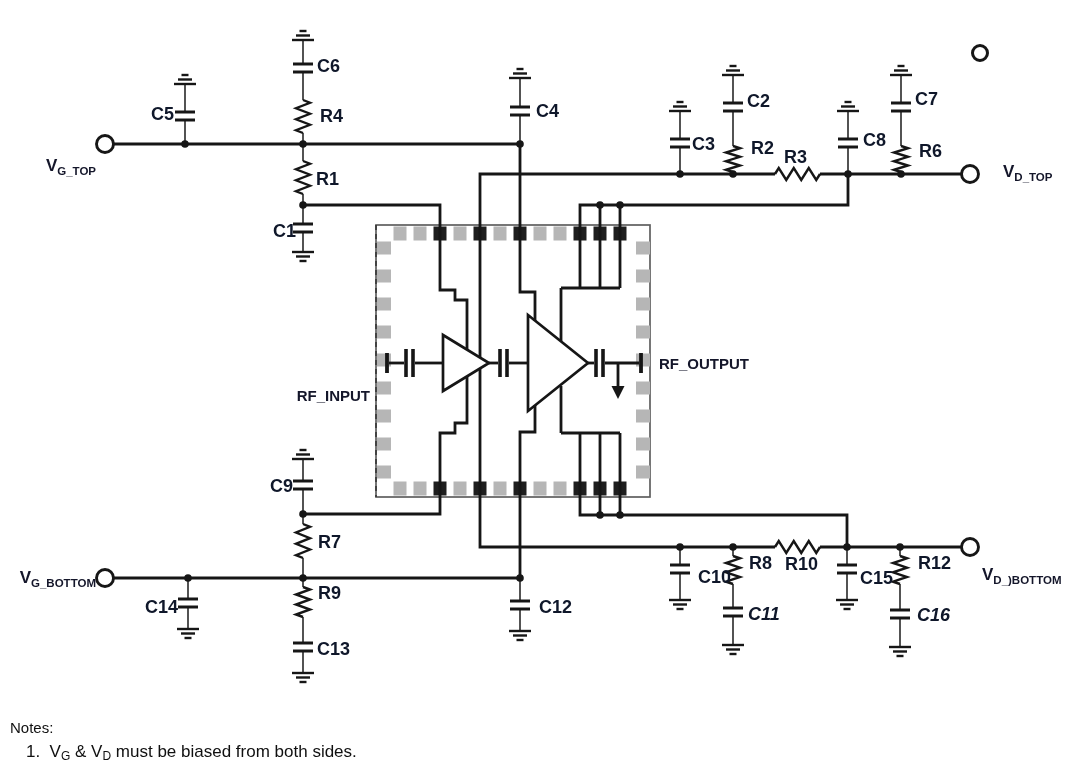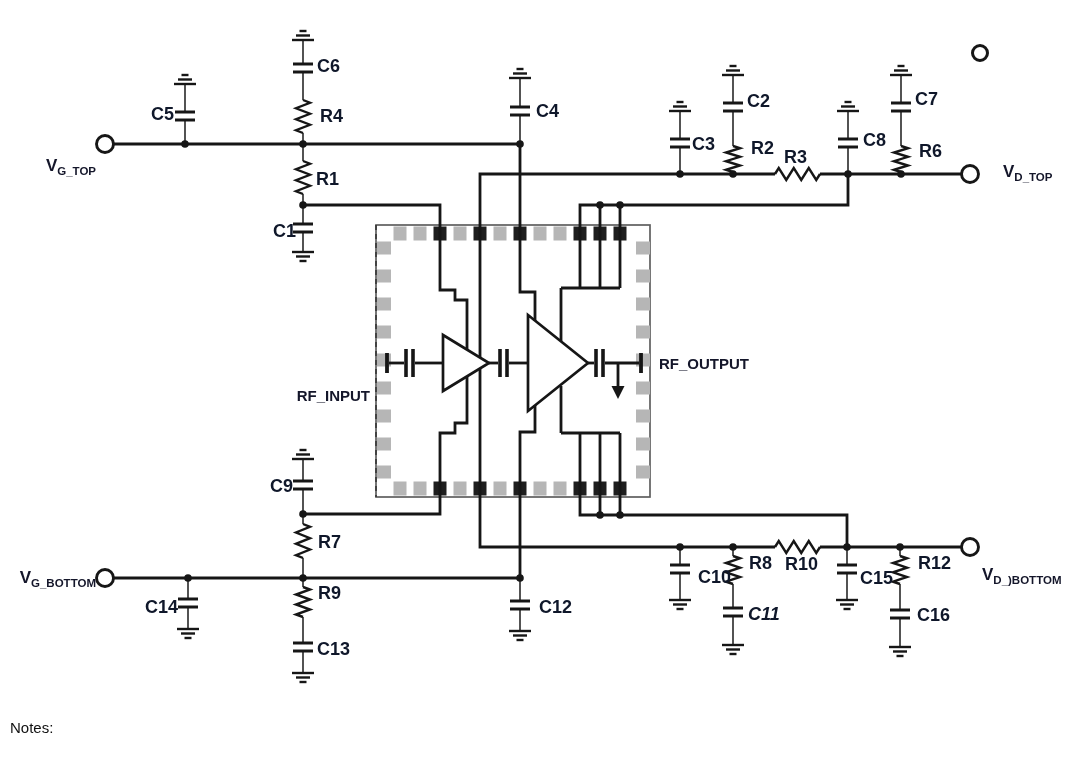--- a/index.html
+++ b/index.html
@@ -295,32 +295,33 @@
       <div class="lbl" style="left: 317px; top: 66px;">C6</div>
       <div class="lbl" style="left: 915px; top: 99px;">C7</div>
       <div class="lbl" style="left: 863px; top: 140px;">C8</div>
       <div class="lbl right" style="left: 293px; top: 486px;">C9</div>
       <div class="lbl" style="left: 698px; top: 577px;">C10</div>
       <div class="lbl" style="left: 748px; top: 614px; font-style: italic;">C11</div>
       <div class="lbl" style="left: 539px; top: 607px;">C12</div>
       <div class="lbl" style="left: 317px; top: 649px;">C13</div>
       <div class="lbl right" style="left: 178px; top: 607px;">C14</div>
       <div class="lbl" style="left: 860px; top: 578px;">C15</div>
-      <div class="lbl" style="left: 917px; top: 615px;">C16</div>
+      <div class="lbl" style="left: 917px; top: 615px; font-style: italic;">C16</div>
       <div class="lbl" style="left: 316px; top: 179px;">R1</div>
       <div class="lbl" style="left: 751px; top: 148px;">R2</div>
       <div class="lbl" style="left: 784px; top: 157px;">R3</div>
       <div class="lbl" style="left: 320px; top: 116px;">R4</div>
       <div class="lbl" style="left: 919px; top: 151px;">R6</div>
       <div class="lbl" style="left: 318px; top: 542px;">R7</div>
       <div class="lbl" style="left: 749px; top: 563px;">R8</div>
       <div class="lbl" style="left: 318px; top: 593px;">R9</div>
       <div class="lbl" style="left: 785px; top: 564px;">R10</div>
       <div class="lbl" style="left: 918px; top: 563px;">R12</div>
       <div class="term right" style="left: 96px; top: 144px; margin-top: 22px;"><span>V</span><span class="subt">G_TOP</span></div>
       <div class="term" style="left: 982px; top: 172px; margin-left: 21px;"><span>V</span><span class="subt">D_TOP</span></div>
       <div class="term right" style="left: 96px; top: 578px;"><span>V</span><span class="subt">G_BOTTOM</span></div>
       <div class="term" style="left: 982px; top: 575px;"><span>V</span><span class="subt">D_)BOTTOM</span></div>
       <div class="rf right" style="left: 370px; top: 363px; margin-top: 32px;">RF_INPUT</div>
       <div class="rf" style="left: 659px; top: 363px;">RF_OUTPUT</div>
     </div>
   <div class="notes-title">Notes:</div>
+  <div class="notes-item" id="note-item"><span>1.  V</span><span class="subt">G</span><span> &amp; V</span><span class="subt">D</span><span> must be biased from both sides.</span></div>
 </div>
 
 </body></html>

